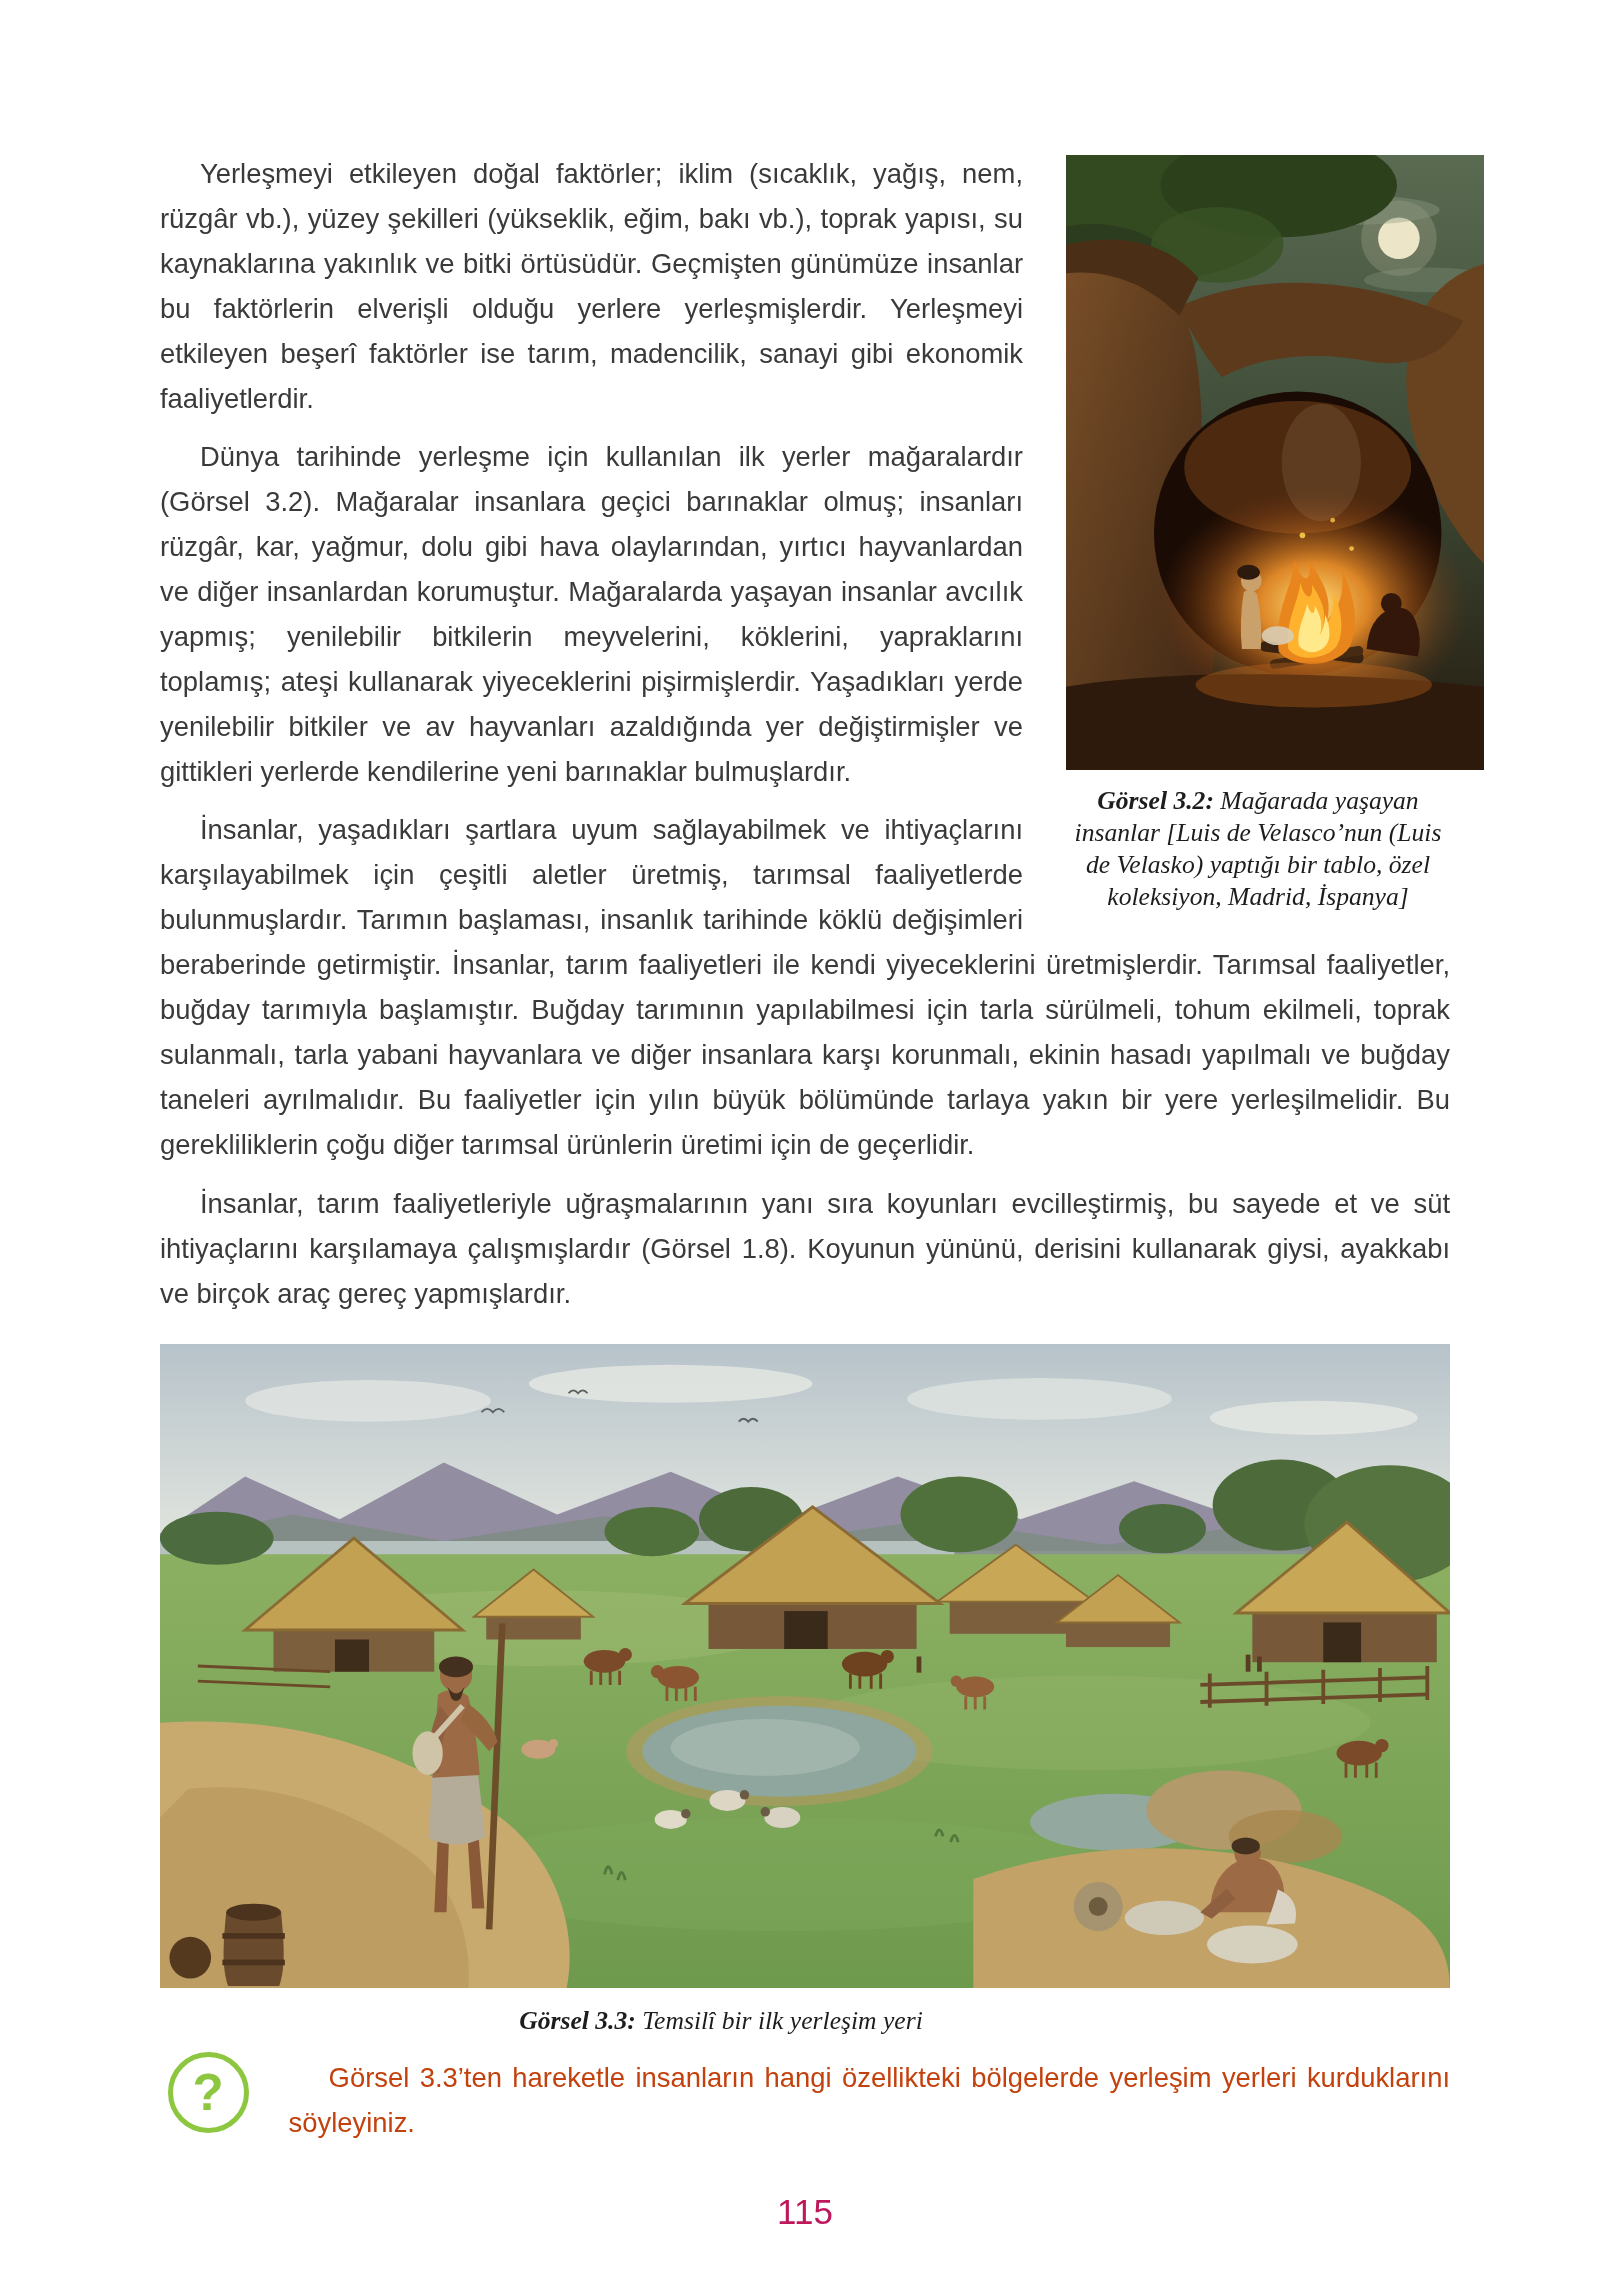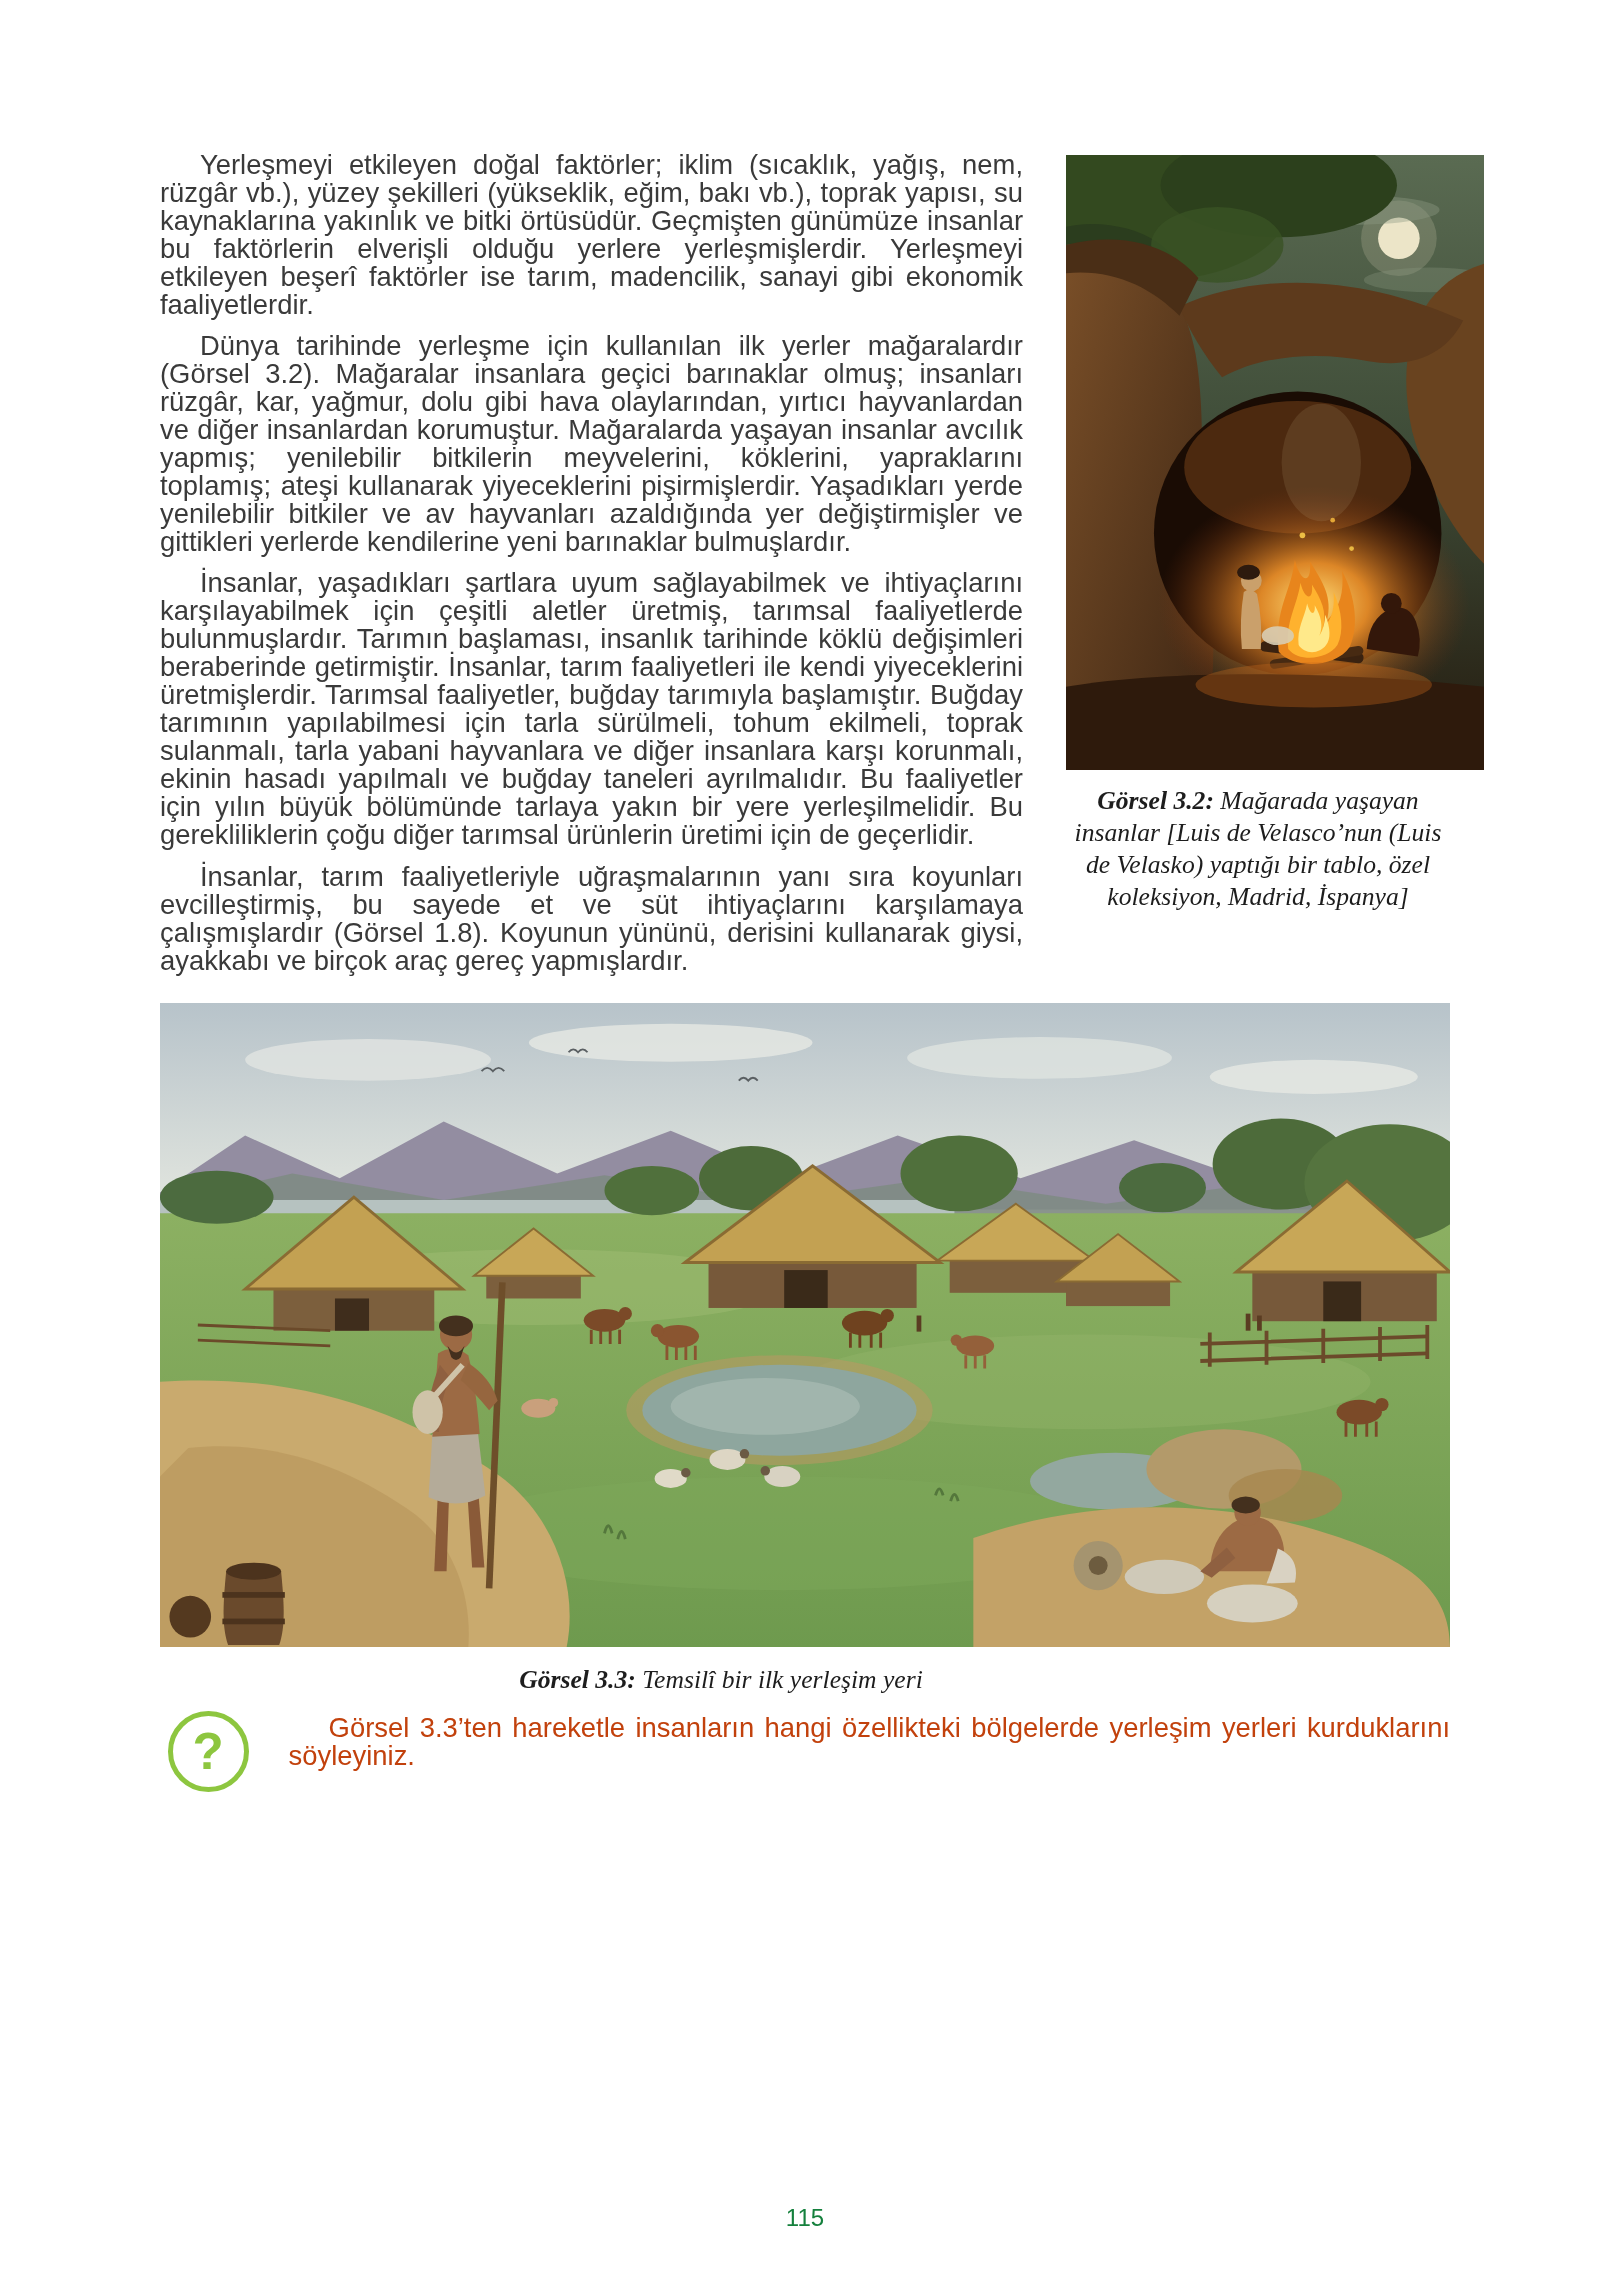--- a/index.html
+++ b/index.html
@@ -9,21 +9,21 @@
     width:1610px; height:2294px;
     margin:0 auto;
     background:#ffffff;
     font-family:"Liberation Sans", sans-serif;
     color:#3a3a3a;
     padding:151px 160px 0 160px;
     overflow:hidden;
   }
   .article p {
     font-size:27.4px;
-    line-height:28px;
+    line-height:45px;
     text-align:justify;
     text-indent:40px;
     margin-bottom:13.2px;
   }
   
   .fig-right {
     float:right;
     width:384px;
     margin:3.8px 0 9.5px 43px;
   }
@@ -81,22 +81,22 @@
     text-align:justify;
     text-indent:40px;
     color:#c2410c;
     padding-top:3.8px;
   }
   .page-num {
     position:absolute;
     left:0; right:0;
     bottom:62px;
     text-align:center;
-    font-size:24px;
-    color:#15803d;
+    font-size:35px;
+    color:#be185d;
   }
 </style>
 </head>
 <body>
 
 <div class="page">
 
   <div class="article">
 
     <figure class="fig-right">

